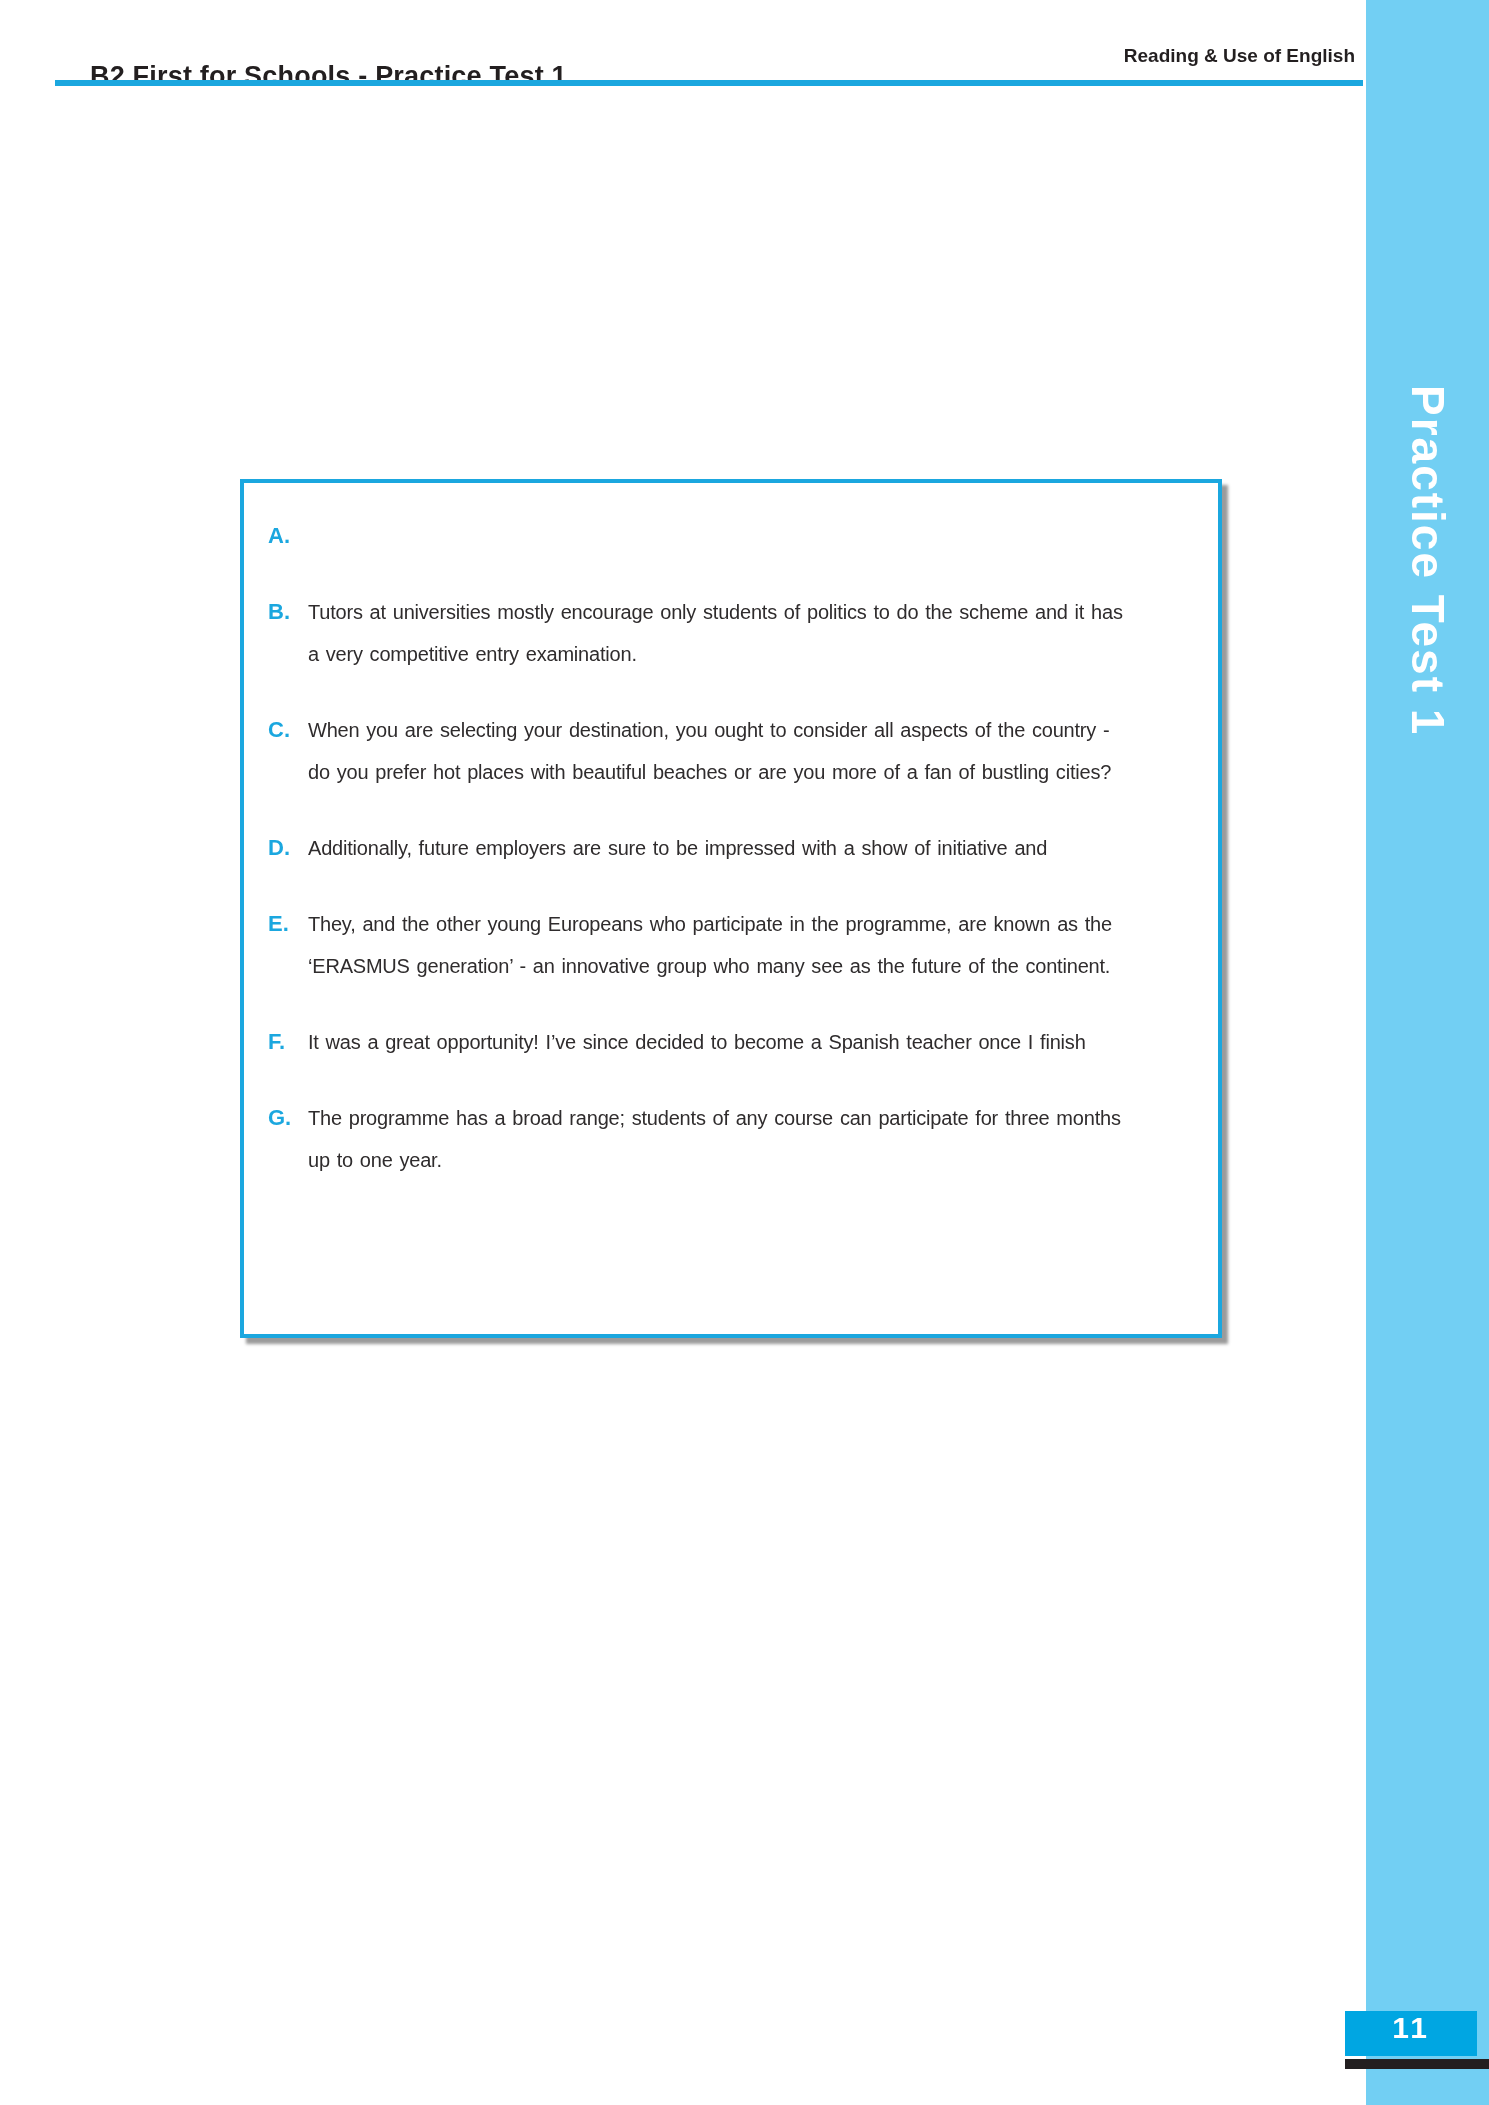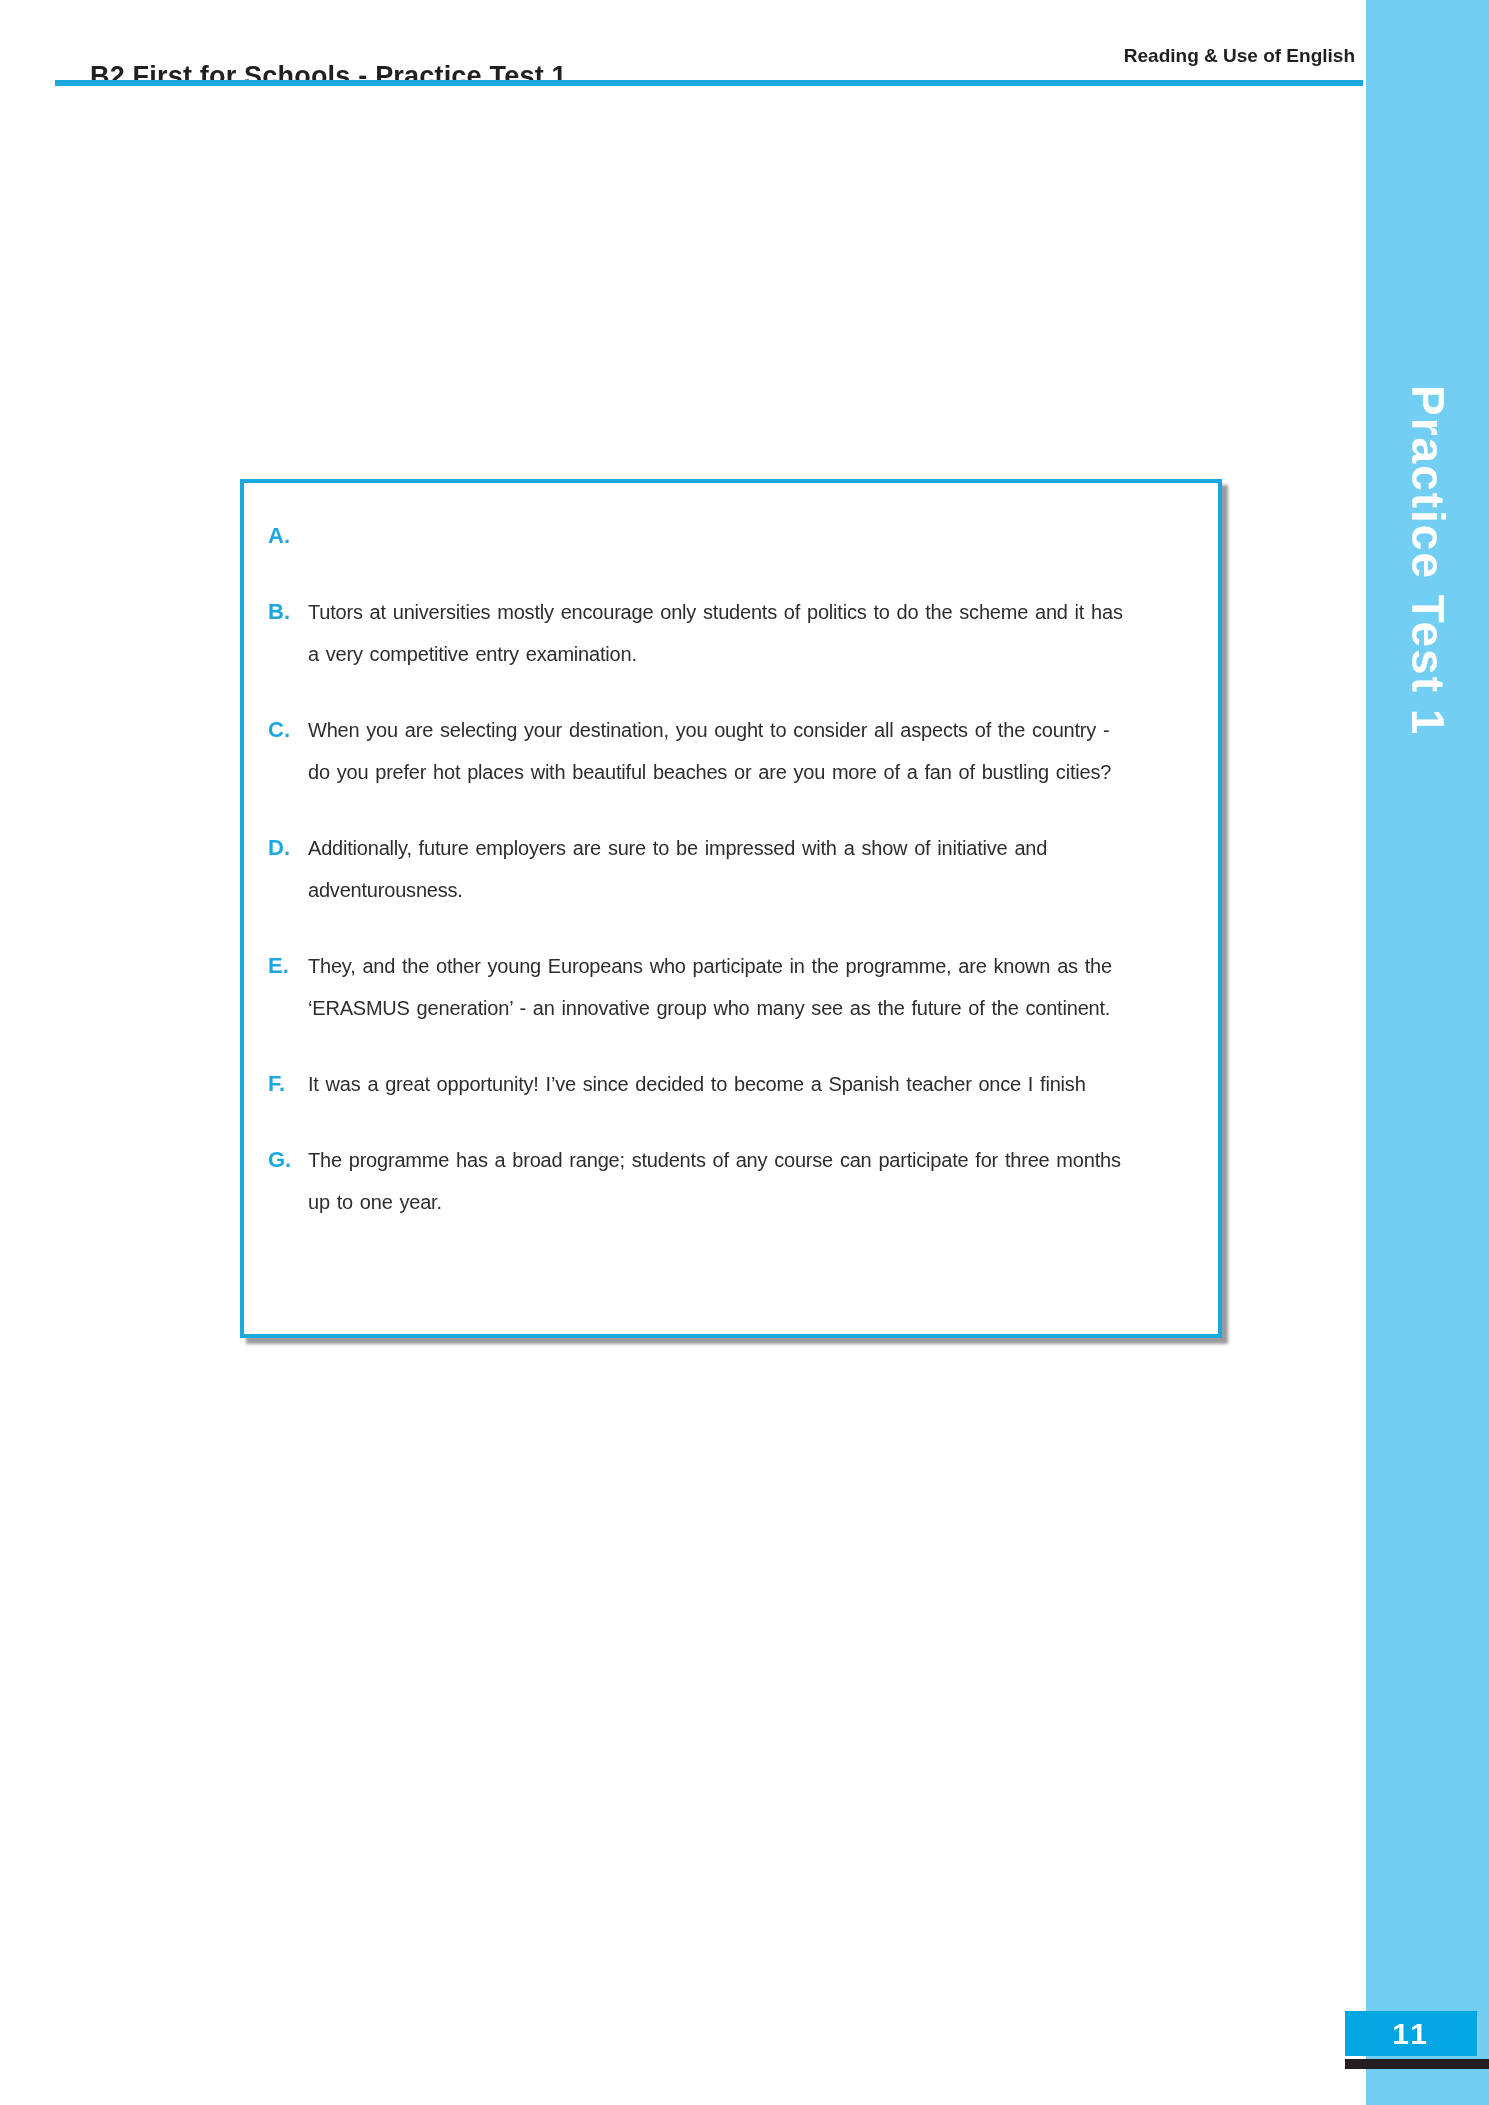--- a/index.html
+++ b/index.html
@@ -112,21 +112,21 @@
 
   
   .page-number-box {
     position: absolute;
     left: 1345px;
     top: 2011px;
     width: 132px;
     height: 45px;
     background: var(--page_box);
     display: flex;
-    align-items: center;
+    align-items: flex-start;
     justify-content: center;
   }
   .page-number-box span {
     color: #ffffff;
     font-size: 30px;
     font-weight: bold;
     letter-spacing: 3px;
   }
   .footer-bar {
     position: absolute;
@@ -169,21 +169,20 @@
     <div class="opt-lines">
         <div class="opt-line">When you are selecting your destination, you ought to consider all aspects of the country -</div>
         <div class="opt-line">do you prefer hot places with beautiful beaches or are you more of a fan of bustling cities?</div>
       </div>
   </div>
 
   <div class="option">
     <span class="opt-label">D.</span>
     <div class="opt-lines">
         <div class="opt-line">Additionally, future employers are sure to be impressed with a show of initiative and</div>
-        <div class="opt-line">adventurousness.</div>
       </div>
   </div>
 
   <div class="option">
     <span class="opt-label">E.</span>
     <div class="opt-lines">
         <div class="opt-line">They, and the other young Europeans who participate in the programme, are known as the</div>
         <div class="opt-line">‘ERASMUS generation’ - an innovative group who many see as the future of the continent.</div>
       </div>
   </div>

